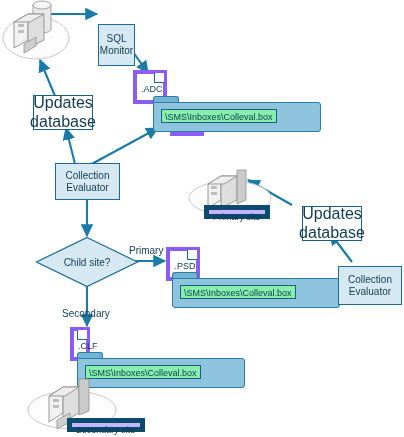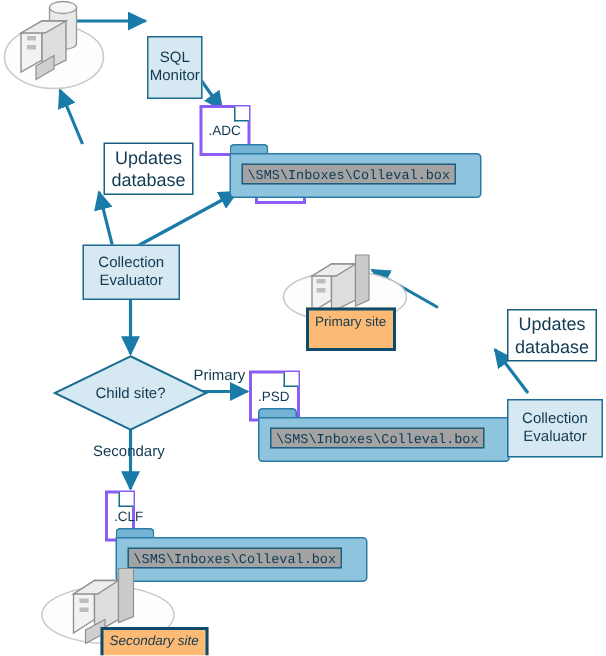--- a/index.html
+++ b/index.html
@@ -34,22 +34,21 @@
     white-space:pre-line;
   }
   .proc-fill{
     background:#d6e8f2;
     border:1px solid #1d6d92;
     font-size:10px;
   }
   .proc-white{
     background:#ffffff;
     border:1px solid #1b5f82;
-    font-size:12px;
-    margin-left:36px;
+    font-size:16px;
   }
 
   
   .diamond-wrap{
     position:absolute;
     text-decoration:underline;
   }
   .diamond-wrap .dia-label{
     position:absolute;
     left:0;top:0;
@@ -59,21 +58,21 @@
     justify-content:center;
     font-size:10px;
     color:#123a52;
   }
 
   
   .file{
     position:absolute;
     box-sizing:border-box;
     background:#ffffff;
-    border:2px solid #8b5cf6;
+    border:4px solid #8b5cf6;
     font-size:9px;
     color:#123a52;
     padding-top:10px;
     padding-left:4px;
   }
   .file .corner{
     position:absolute;
     right:-1px;top:-1px;
     width:9px;height:9px;
     background:#ffffff;
@@ -98,51 +97,51 @@
     position:absolute;
     left:0;top:6px;
     right:0;bottom:0;
     background:#8ec4dd;
     border:1px solid #2a7ba5;
     border-radius:0 3px 3px 3px;
   }
   .folder .pathlabel{
     position:absolute;
     box-sizing:border-box;
-    background:#a3a3a3;
+    background:#86efac;
     border:1px solid #1b5f82;
-    font-family:Liberation Mono, monospace;
+    font-family:Liberation Sans, sans-serif;
     font-size:9px;
     color:#0d3a52;
     padding:1px 3px 0 3px;
     white-space:nowrap;
     line-height:12px;
     height:14px;
   }
 
   
   .edge-label{
     position:absolute;
     font-size:10px;
     color:#123a52;
     white-space:nowrap;
   }
 
   
   .site-label{
     position:absolute;
     box-sizing:border-box;
-    background:#fdba74;
-    border:2px solid #0c4a6e;
+    background:#c4b5fd;
+    border:5px solid #0c4a6e;
     font-size:9px;
     color:#123a52;
     padding:1px 4px 0 4px;
     white-space:nowrap;
     line-height:12px;
-    height:29px;
+    height:14px;
   }
 
   
   .serverIcon{
     position:absolute;
     pointer-events:none;
   }
 </style>
 </head>
 <body>
@@ -224,23 +223,23 @@
 Evaluator</div>
 
   <div class="diamond-wrap" style="left:35px;top:236px;width:104px;height:52px;">
     <svg width="104" height="52" viewBox="0 0 104 52">
       <polygon points="52,1.5 102.5,26 52,50.5 1.5,26" fill="#d6e8f2" stroke="#1d6d92" stroke-width="1.3"></polygon>
     </svg>
     <div class="dia-label">Child site?</div>
   </div>
 
   <div class="edge-label" style="left:129px;top:245px;">Primary</div>
-  <div class="edge-label" style="left:62px;top:296px;">Secondary</div>
-
-  <div class="file" style="left:166px;top:247px;width:34px;height:34px;">
+  <div class="edge-label" style="left:62px;top:308px;">Secondary</div>
+
+  <div class="file" style="left:166px;top:247px;width:34px;height:34px;text-align:center;">
     <span>.PSD</span>
     <i class="corner"></i>
   </div>
 
   <div class="folder" style="left:172px;top:272px;width:168px;height:36px;">
     <i class="tab"></i>
     <i class="body"></i>
     <div class="pathlabel" style="left:8px;top:13px;">\SMS\Inboxes\Colleval.box</div>
   </div>
 

